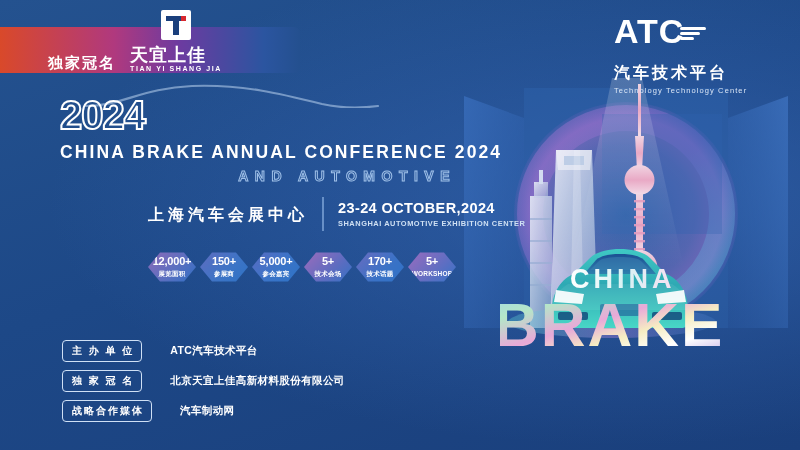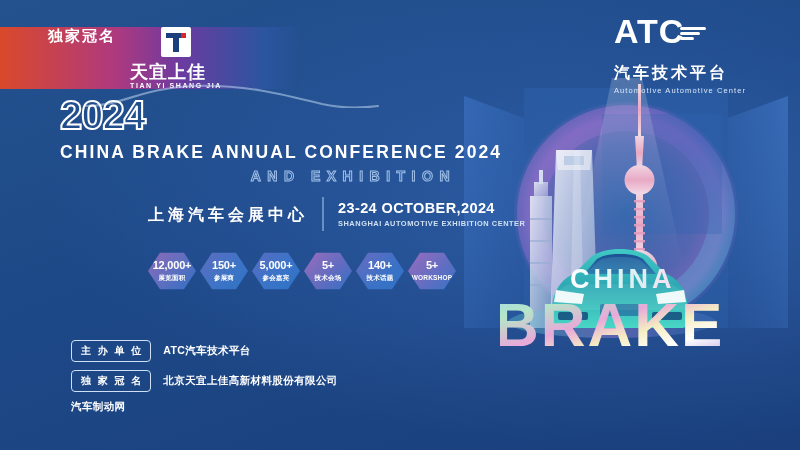--- a/index.html
+++ b/index.html
@@ -16,24 +16,24 @@
       linear-gradient(160deg,#24528f 0%,#1d4887 45%,#1a3f7c 100%);
     overflow:hidden;
   }
 
   
   .art { position:absolute; left:452px; top:78px; width:348px; height:300px; }
   .art svg { display:block; }
 
   
   .sponsor-bar {
-    position:absolute; left:0; top:27px; width:300px; height:62px;
+    position:absolute; left:0; top:27px; width:300px; height:46px;
     background:linear-gradient(90deg,#d9492a 0%,#b0397e 38%,#6c3ba0 60%,#2b55a0 88%,#24508f 100%);
     border-radius:0 6px 6px 0;
-    display:flex; align-items:flex-start; padding-left:48px; gap:14px;
+    display:flex; align-items:flex-end; padding-left:48px; gap:14px;
   }
   .sponsor-label { color:#fff; font-size:15px; font-weight:bold; letter-spacing:2px; white-space:nowrap; }
   .tysj-logo { display:flex; align-items:center; gap:6px;flex-direction:column; }
   .tysj-mark {
     width:30px; height:30px; background:#fff; border-radius:2px; position:relative; flex:none;
   }
   .tysj-mark .bar { position:absolute; left:5px; top:6px; width:20px; height:5px; background:#1a3f7c; }
   .tysj-mark .stem { position:absolute; left:12px; top:6px; width:6px; height:19px; background:#1a3f7c; }
   .tysj-mark .dot { position:absolute; right:5px; top:6px; width:5px; height:5px; background:#d7282f; }
   .tysj-text { display:flex; flex-direction:column; justify-content:center; }
@@ -88,37 +88,37 @@
   .date-cn .d1 { color:#fff; font-size:22px; font-weight:bold; letter-spacing:0px; line-height:1.1; white-space:nowrap; }
   .date-cn .d1 .sm { font-size:13px; font-weight:bold; }
   .date-cn .d2 { color:#fff; font-size:16px; font-weight:bold; letter-spacing:4px; margin-top:3px; white-space:nowrap; }
   .date-sep { width:2px; height:34px; background:#7fa6d8; opacity:.75; }
   .date-en .e1 { color:#fff; font-size:14.5px; font-weight:bold; letter-spacing:0.4px; white-space:nowrap; }
   .date-en .e2 { color:#cfe0f3; font-size:7.4px; font-weight:bold; letter-spacing:0.55px; margin-top:3px; white-space:nowrap; }
 
   
   .stats { position:absolute; left:148px; top:252px; display:flex; gap:4px; }
   .hex {
-    width:48px; height:38px;
+    width:48px; height:30px;
     clip-path:polygon(25% 2%,75% 2%,100% 50%,75% 98%,25% 98%,0% 50%);
     display:flex; flex-direction:column; align-items:center; justify-content:center;
     color:#fff; text-align:center;
   }
   .hex .v { font-size:11px; font-weight:bold; line-height:1.05; letter-spacing:-0.2px; }
   .hex .l { font-size:6.5px; font-weight:bold; line-height:1.2; margin-top:2px; letter-spacing:0.2px; }
   .hex.h1 { background:linear-gradient(135deg,#8d6ab8 0%,#5b6fc0 55%,#2f6fc4 100%); }
   .hex.h2 { background:linear-gradient(135deg,#5f6dc0 0%,#3c74c6 60%,#2f72c4 100%); }
   .hex.h3 { background:linear-gradient(135deg,#5a6cc2 0%,#3a74c8 55%,#2e73c6 100%); }
   .hex.h4 { background:linear-gradient(135deg,#9c6cbc 0%,#5d6cc0 60%,#3471c4 100%); }
   .hex.h5 { background:linear-gradient(135deg,#6a6cc0 0%,#3a72c6 60%,#2f72c6 100%); }
   .hex.h6 { background:linear-gradient(135deg,#9a6cbe 0%,#5f6ec2 60%,#3573c6 100%); }
 
   
   .credits { position:absolute; left:62px; top:340px; display:flex; flex-direction:column; gap:8px; }
-  .credit-row { display:flex; align-items:center; gap:12px;margin-left:9px; }
+  .credit-row { display:flex; align-items:center; gap:28px; }
   .credit-tag {
     border:1.3px solid #cfe0f5; border-radius:4px;
     color:#fff; font-size:10px; font-weight:bold; letter-spacing:2px;
     padding:3px 7px 3px 9px; min-width:78px; text-align:center; white-space:nowrap;
   }
   .credit-val { color:#fff; font-size:10.5px; font-weight:bold; letter-spacing:0.4px; white-space:nowrap; }
 </style>
 </head>
 <body>
 
@@ -311,32 +311,32 @@
   <div class="atc">
     <span class="atc-main">
       <span class="atc-word">ATC</span>
       <span class="atc-swoosh">
         <i></i>
           <i></i>
           <i></i>
       </span>
     </span>
     <span class="atc-cn">汽车技术平台</span>
-    <span class="atc-en">Automotive Automotive Center</span>
+    <span class="atc-en">Technology Technology Center</span>
   </div>
 
   <div class="title-block">
     <svg class="car-line" viewBox="0 0 300 26">
       <path d="M4,24 C40,24 60,6 110,4 C160,2 200,12 240,22 C258,26 280,26 296,24" fill="none" stroke="#bcd4f0" stroke-width="2.2" stroke-linecap="round"></path>
     </svg>
     <div class="title-row">
       <span class="year">2024</span>
     </div>
     <div class="title-en">CHINA BRAKE ANNUAL CONFERENCE 2024</div>
-    <div class="title-en2">AND EXHIBITION</div>
+    <div class="title-en2">AND AUTOMOTIVE</div>
   </div>
 
   <div class="date-block">
     <div class="date-cn">
       <div class="d2">上海汽车会展中心</div>
     </div>
     <div class="date-sep"></div>
     <div class="date-en">
       <div class="e1">23-24 OCTOBER,2024</div>
       <div class="e2">SHANGHAI AUTOMOTIVE EXHIBITION CENTER</div>
@@ -354,36 +354,37 @@
     </div>
     <div class="hex h3">
       <span class="v">5,000+</span>
       <span class="l">参会嘉宾</span>
     </div>
     <div class="hex h4">
       <span class="v">5+</span>
       <span class="l">技术会场</span>
     </div>
     <div class="hex h5">
-      <span class="v">140+</span>
+      <span class="v">170+</span>
       <span class="l">技术话题</span>
     </div>
     <div class="hex h6">
       <span class="v">5+</span>
       <span class="l">WORKSHOP</span>
     </div>
   </div>
 
   <div class="credits">
     <div class="credit-row">
       <span class="credit-tag">主 办 单 位</span>
       <span class="credit-val">ATC汽车技术平台</span>
     </div>
     <div class="credit-row">
       <span class="credit-tag">独 家 冠 名</span>
       <span class="credit-val">北京天宜上佳高新材料股份有限公司</span>
     </div>
     <div class="credit-row">
+      <span class="credit-tag">战略合作媒体</span>
       <span class="credit-val">汽车制动网</span>
     </div>
   </div>
 
 </div>
 
 </body></html>

